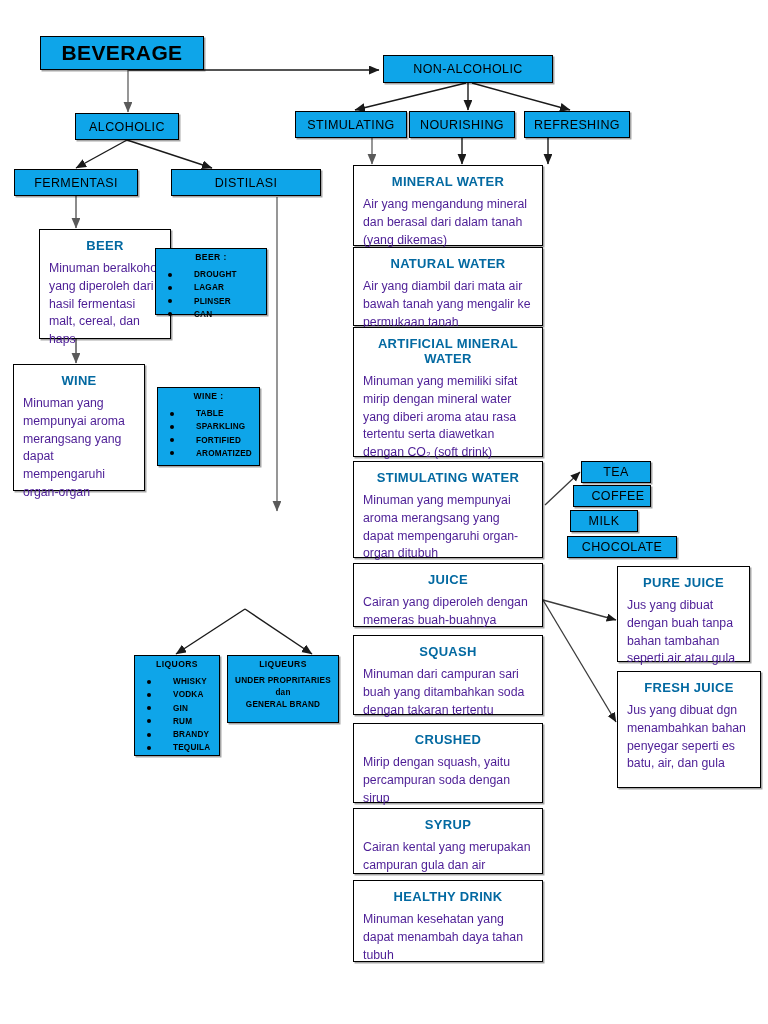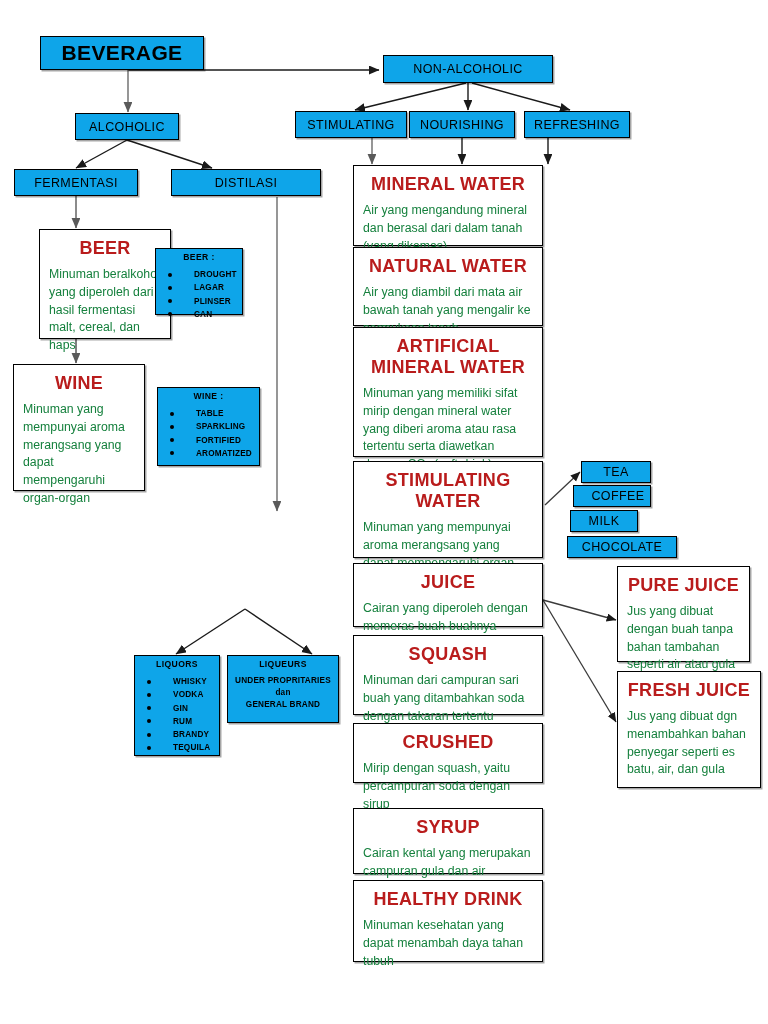--- a/index.html
+++ b/index.html
@@ -24,24 +24,24 @@
     letter-spacing:.4px;
   }
   .lvl1{font-size:21px;font-weight:bold;letter-spacing:1px;}
   .lvl2{font-size:12.5px;}
   .lvl3{font-size:12.5px;}
   .simple{font-size:12.5px;}
 
   .card{position:absolute;border:1.6px solid #000;background:#fff;box-sizing:border-box;
         box-shadow:1.5px 1.5px 0 rgba(0,0,0,0.35);padding:6px 9px 8px 9px;}
   .card .title{
-    color:#b91c1c;font-weight:bold;font-size:18px;text-align:center;
+    color:#0369a1;font-weight:bold;font-size:13px;text-align:center;
     letter-spacing:.3px;margin:2px 0 7px 0;
   }
-  .card .body{font-size:12.3px;line-height:1.45;color:#15803d;}
+  .card .body{font-size:12.3px;line-height:1.45;color:#4c1d95;}
 
   .ltitle{font-size:8.6px;font-weight:bold;text-align:center;letter-spacing:.4px;margin:3px 0 6px 0;}
   ul.blist{margin:0;padding:0 0 0 26px;list-style:none;}
   ul.blist li{font-size:8.2px;font-weight:bold;letter-spacing:.2px;line-height:1.62;position:relative;padding-left:12px;}
   ul.blist li:before{content:"";position:absolute;left:-14px;top:4.5px;width:4px;height:4px;border-radius:50%;background:#000;}
   .ctrtxt{font-size:8.2px;font-weight:bold;text-align:center;line-height:1.45;letter-spacing:.2px;}
 </style>
 </head>
 <body>
 
@@ -119,21 +119,21 @@
   <div class="card" style="left:13px;top:229px;width:132px;height:110px;margin-left:26px;">
     <div class="title">BEER</div>
     <div class="body">Minuman beralkohol yang diperoleh dari hasil fermentasi malt, cereal, dan haps</div>
   </div>
 
   <div class="card" style="left:13px;top:364px;width:132px;height:127px;">
     <div class="title">WINE</div>
     <div class="body">Minuman yang mempunyai aroma merangsang yang dapat mempengaruhi organ-organ</div>
   </div>
 
-  <div class="box" style="left:155px;top:248px;width:88px;height:67px;">
+  <div class="box" style="left:155px;top:248px;width:112px;height:67px;">
     <div class="ltitle">BEER :</div>
     <ul class="blist">
       <li>DROUGHT</li>
       <li>LAGAR</li>
       <li>PLINSER</li>
       <li>CAN</li>
     </ul>
   </div>
 
   <div class="box" style="left:157px;top:387px;width:103px;height:79px;">
@@ -189,21 +189,21 @@
   <div class="card" style="left:353px;top:563px;width:190px;height:64px;">
     <div class="title">JUICE</div>
     <div class="body">Cairan yang diperoleh dengan memeras buah-buahnya</div>
   </div>
 
   <div class="card" style="left:353px;top:635px;width:190px;height:80px;">
     <div class="title">SQUASH</div>
     <div class="body">Minuman dari campuran sari buah yang ditambahkan soda dengan takaran tertentu</div>
   </div>
 
-  <div class="card" style="left:353px;top:723px;width:190px;height:60px;">
+  <div class="card" style="left:353px;top:723px;width:190px;height:80px;">
     <div class="title">CRUSHED</div>
     <div class="body">Mirip dengan squash, yaitu percampuran soda dengan sirup</div>
   </div>
 
   <div class="card" style="left:353px;top:808px;width:190px;height:66px;">
     <div class="title">SYRUP</div>
     <div class="body">Cairan kental yang merupakan campuran gula dan air</div>
   </div>
 
   <div class="card" style="left:353px;top:880px;width:190px;height:82px;">

